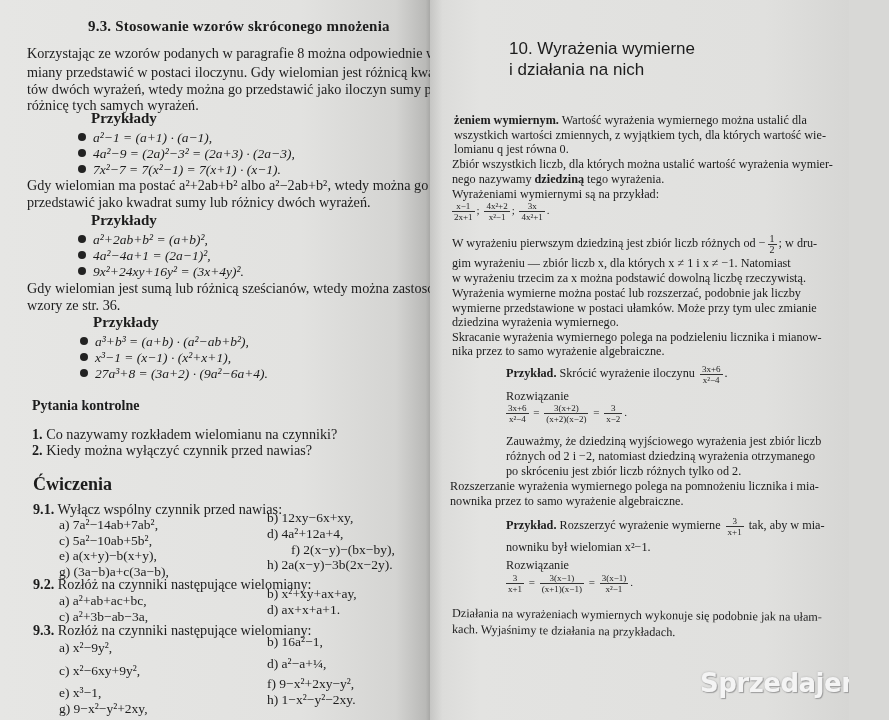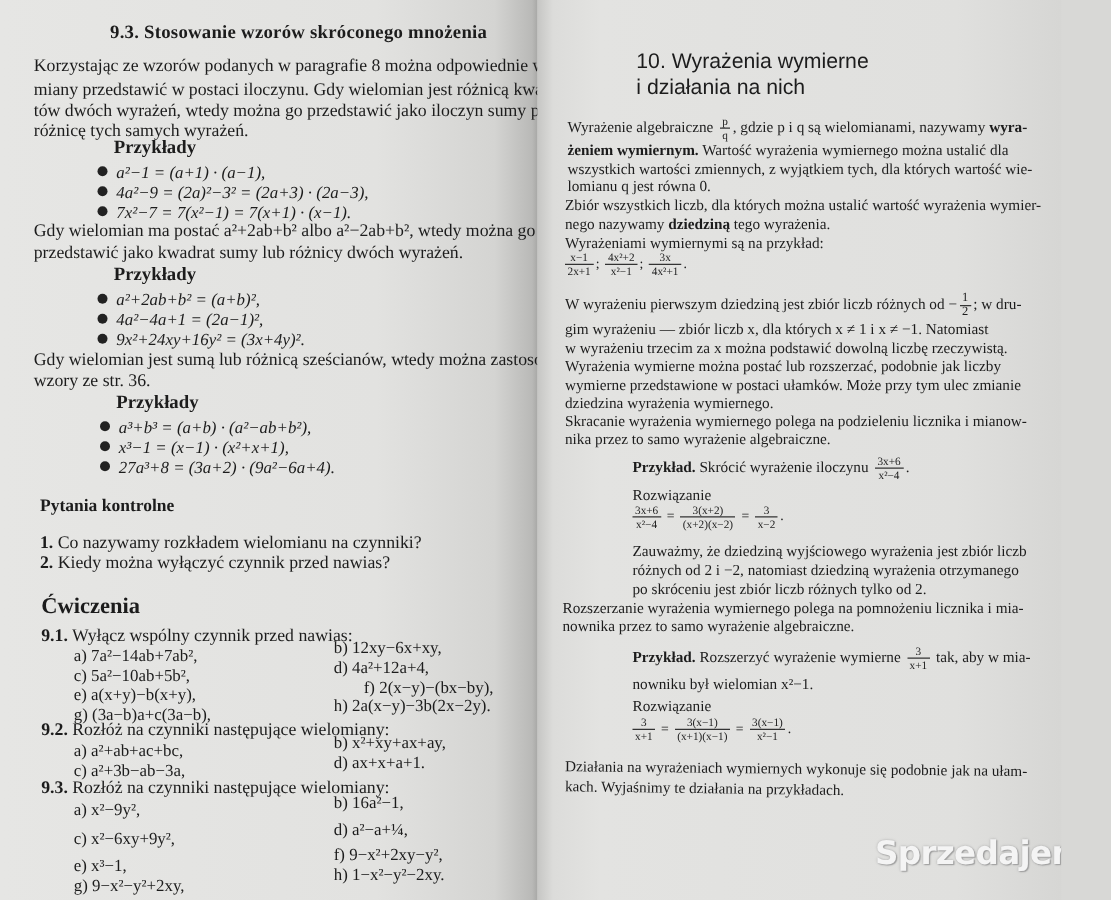--- a/index.html
+++ b/index.html
@@ -90,25 +90,20 @@
   <div class="abs ex" style="left:267px;top:634px;">b) 16a²−1,</div>
   <div class="abs ex" style="left:267px;top:656px;">d) a²−a+¼,</div>
   <div class="abs ex" style="left:267px;top:676px;">f) 9−x²+2xy−y²,</div>
   <div class="abs ex" style="left:267px;top:692px;">h) 1−x²−y²−2xy.</div>
 </div>
 
 <div class="page right">
   <div class="abs ch-title" style="left:79px;top:38px;">10. Wyrażenia wymierne</div>
   <div class="abs ch-title" style="left:79px;top:59px;">i działania na nich</div>
 
-  <div class="abs pr" style="left:24px;top:92px;">
-    <span>Wyrażenie algebraiczne</span>
-    <span class="frac"><span class="n">p</span><span class="d">q</span></span><span>, gdzie p i q są wielomianami, nazywamy</span>
-    <b>wyra-</b>
-  </div>
   <div class="abs pr" style="left:24px;top:111px;"><b>żeniem wymiernym.</b> <span>Wartość wyrażenia wymiernego można ustalić dla</span></div>
   <div class="abs pr" style="left:24px;top:126px;">wszystkich wartości zmiennych, z wyjątkiem tych, dla których wartość wie-</div>
   <div class="abs pr" style="left:24px;top:140px;">lomianu q jest równa 0.</div>
 
   <div class="abs pr" style="left:22px;top:155px;">Zbiór wszystkich liczb, dla których można ustalić wartość wyrażenia wymier-</div>
   <div class="abs pr" style="left:22px;top:185px;">Wyrażeniami wymiernymi są na przykład:</div>
   <div class="abs pr" style="left:22px;top:170px;"><span>nego nazywamy</span> <b>dziedziną</b> <span>tego wyrażenia.</span></div>
 
   <div class="abs" style="left:20px;top:201px;font-size:11px;">
     <span class="frac"><span class="n">x−1</span><span class="d">2x+1</span></span>;

